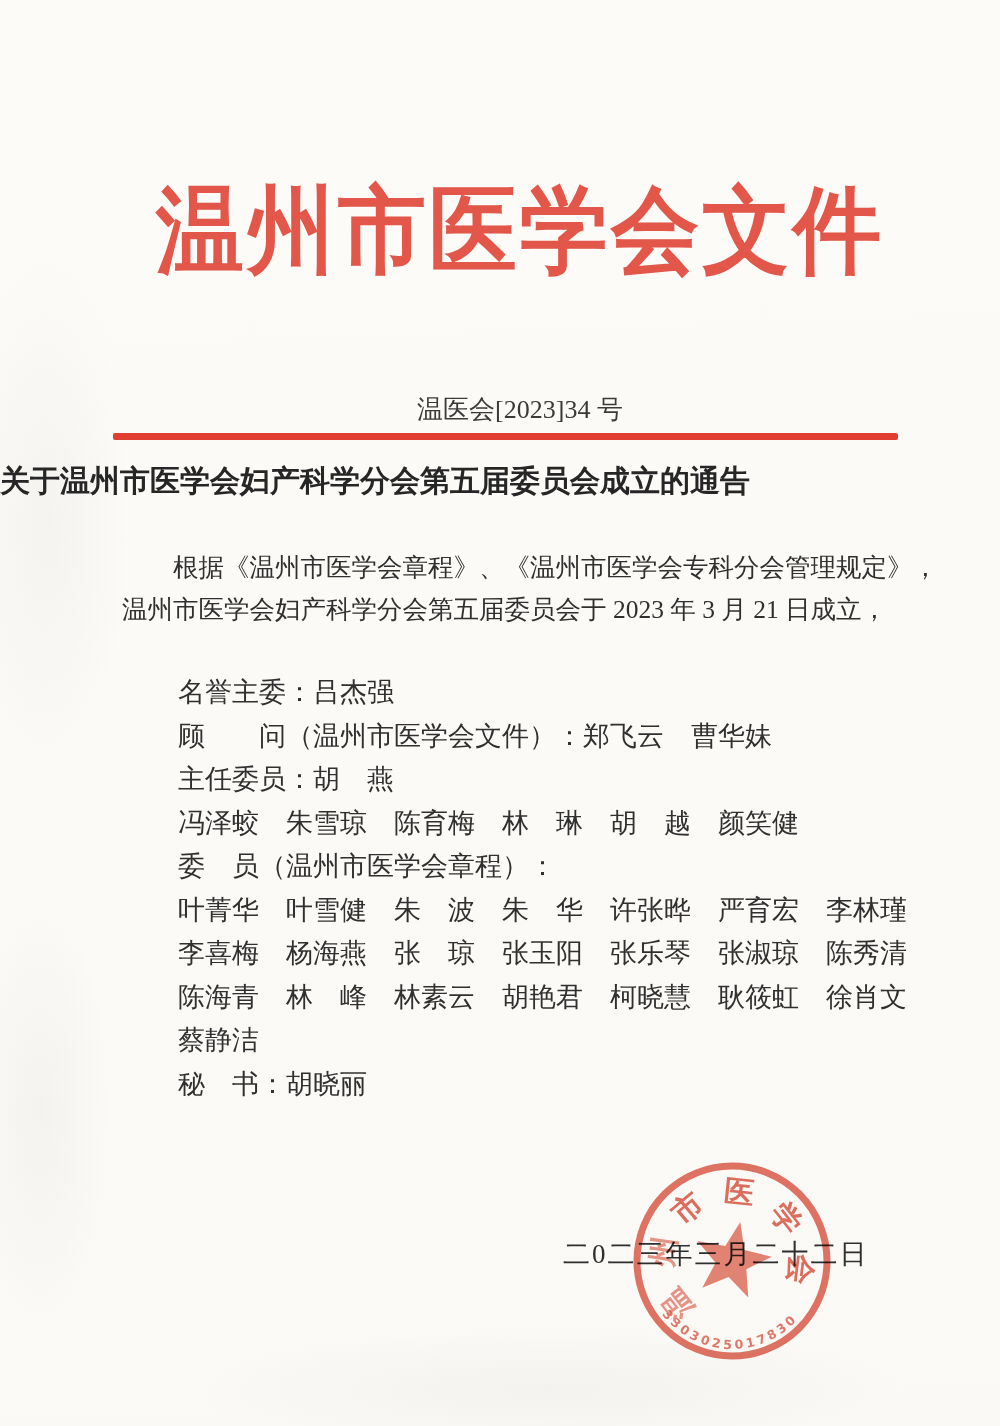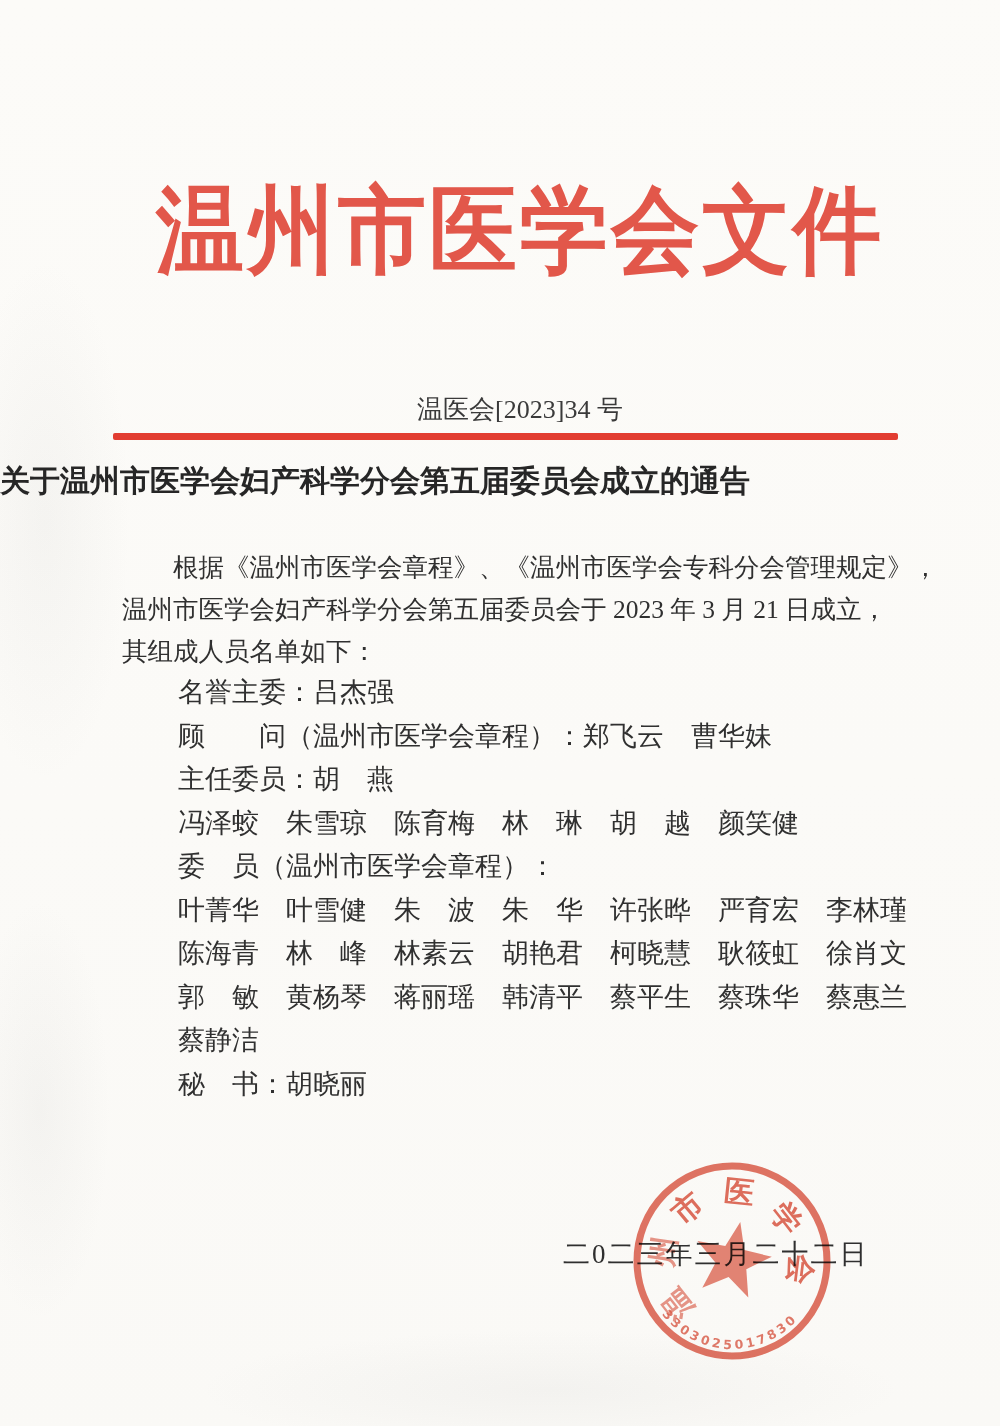--- a/index.html
+++ b/index.html
@@ -91,32 +91,31 @@
 
   <div class="doc-number">温医会[2023]34 号</div>
 
   <div class="red-rule" style="background: rgb(226, 61, 49);"></div>
 
   <h2 class="notice-title">关于温州市医学会妇产科学分会第五届委员会成立的通告</h2>
 
   <div class="paragraph">
     <div class="para-line indent">根据《温州市医学会章程》、《温州市医学会专科分会管理规定》，</div>
     <div class="para-line">温州市医学会妇产科学分会第五届委员会于 2023 年 3 月 21 日成立，</div>
-    <div class="para-line">其组成人员名单如下：</div>
   </div>
 
   <div class="roster">
     <div class="roster-line">名誉主委：吕杰强</div>
-    <div class="roster-line">顾　　问（温州市医学会章程）：郑飞云　曹华妹</div>
+    <div class="roster-line">顾　　问（温州市医学会文件）：郑飞云　曹华妹</div>
     <div class="roster-line">主任委员：胡　燕</div>
     <div class="roster-line">冯泽蛟　朱雪琼　陈育梅　林　琳　胡　越　颜笑健</div>
     <div class="roster-line">委　员（温州市医学会章程）：</div>
     <div class="roster-line">叶菁华　叶雪健　朱　波　朱　华　许张晔　严育宏　李林瑾</div>
+    <div class="roster-line">李喜梅　杨海燕　张　琼　张玉阳　张乐琴　张淑琼　陈秀清</div>
     <div class="roster-line">陈海青　林　峰　林素云　胡艳君　柯晓慧　耿筱虹　徐肖文</div>
-    <div class="roster-line">郭　敏　黄杨琴　蒋丽瑶　韩清平　蔡平生　蔡珠华　蔡惠兰</div>
     <div class="roster-line">蔡静洁</div>
     <div class="roster-line">秘　书：胡晓丽</div>
   </div>
 
   <div class="issue-date">二0二三年三月二十二日</div>
 
   <svg class="seal" viewBox="0 0 220 220" aria-hidden="true">
       <circle cx="110" cy="110" r="95" fill="none" stroke="#dc5743" stroke-width="7" opacity="0.82"></circle>
       <text x="110" y="51" text-anchor="middle" font-size="30" font-weight="bold" fill="#dc5743" opacity="0.62" transform="rotate(-128 110 110)">温</text>
       <text x="110" y="51" text-anchor="middle" font-size="30" font-weight="bold" fill="#dc5743" opacity="0.62" transform="rotate(-82 110 110)">州</text>

